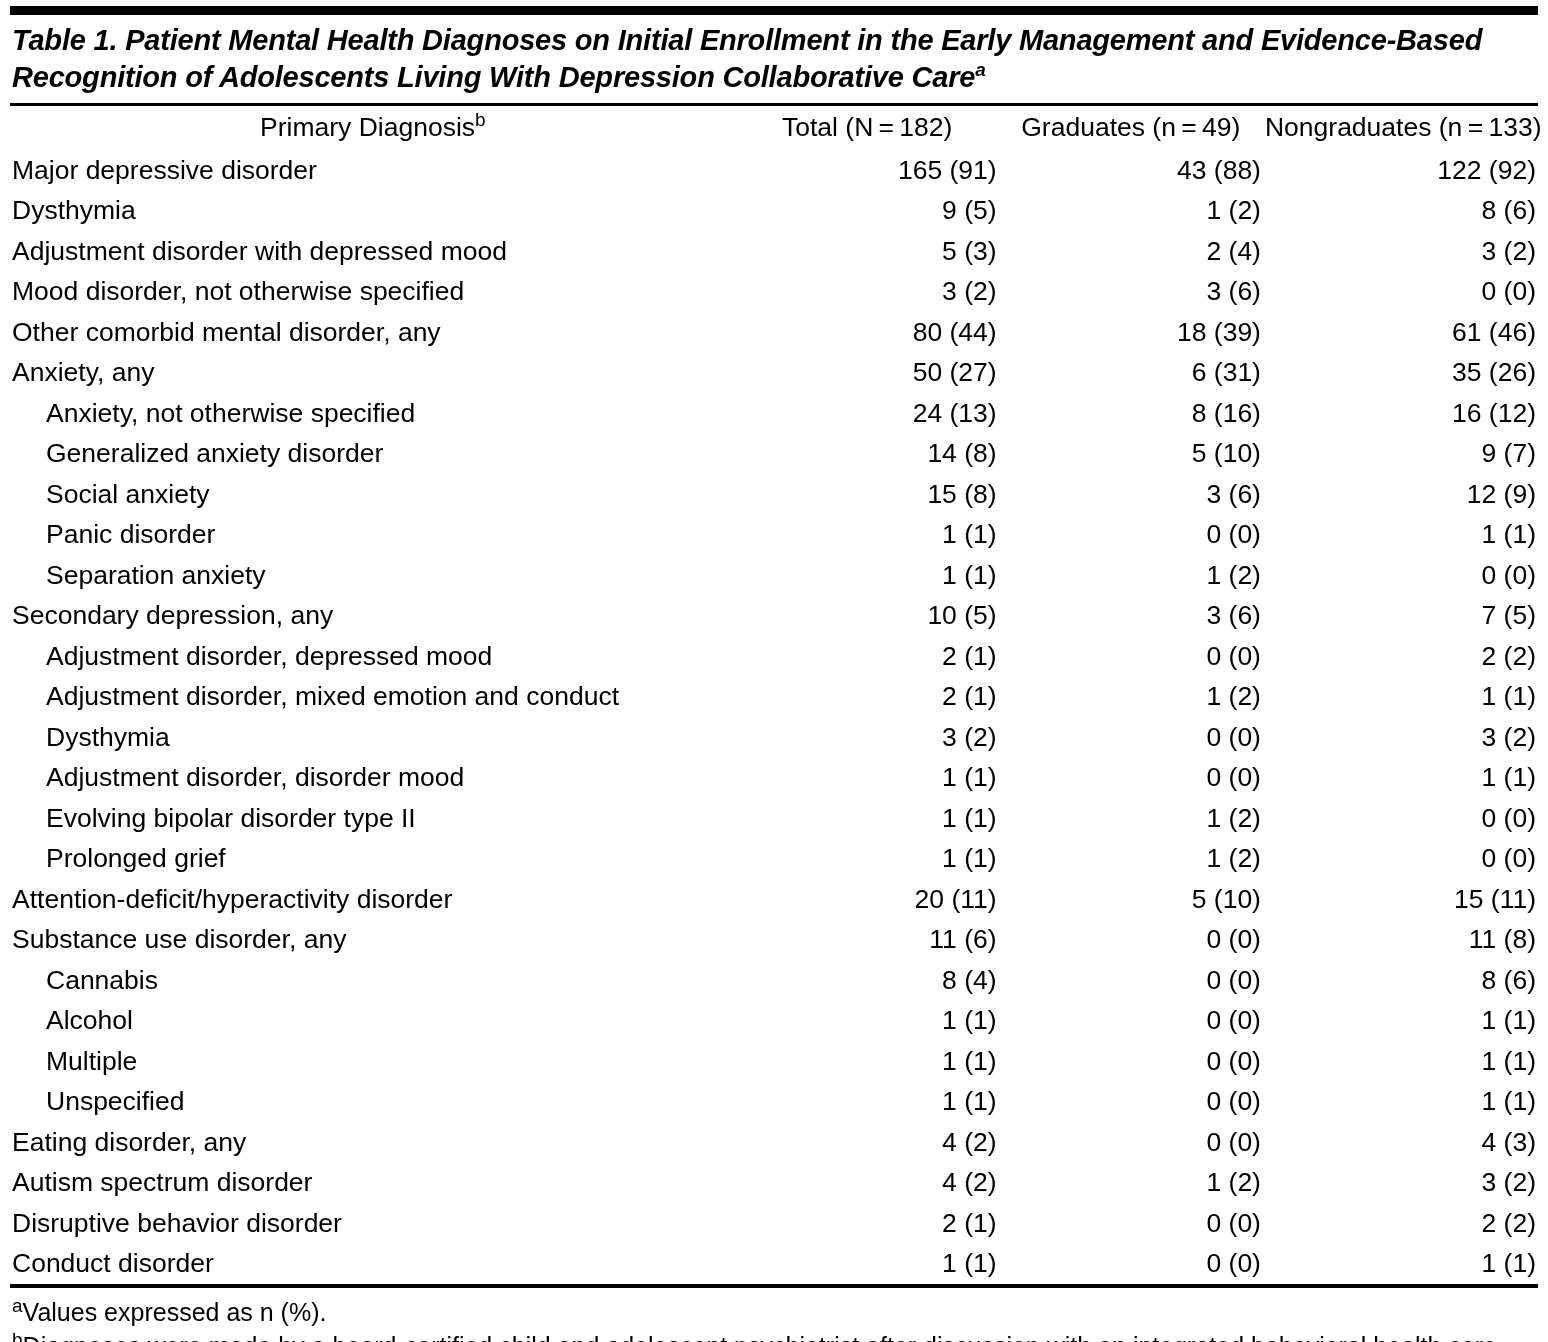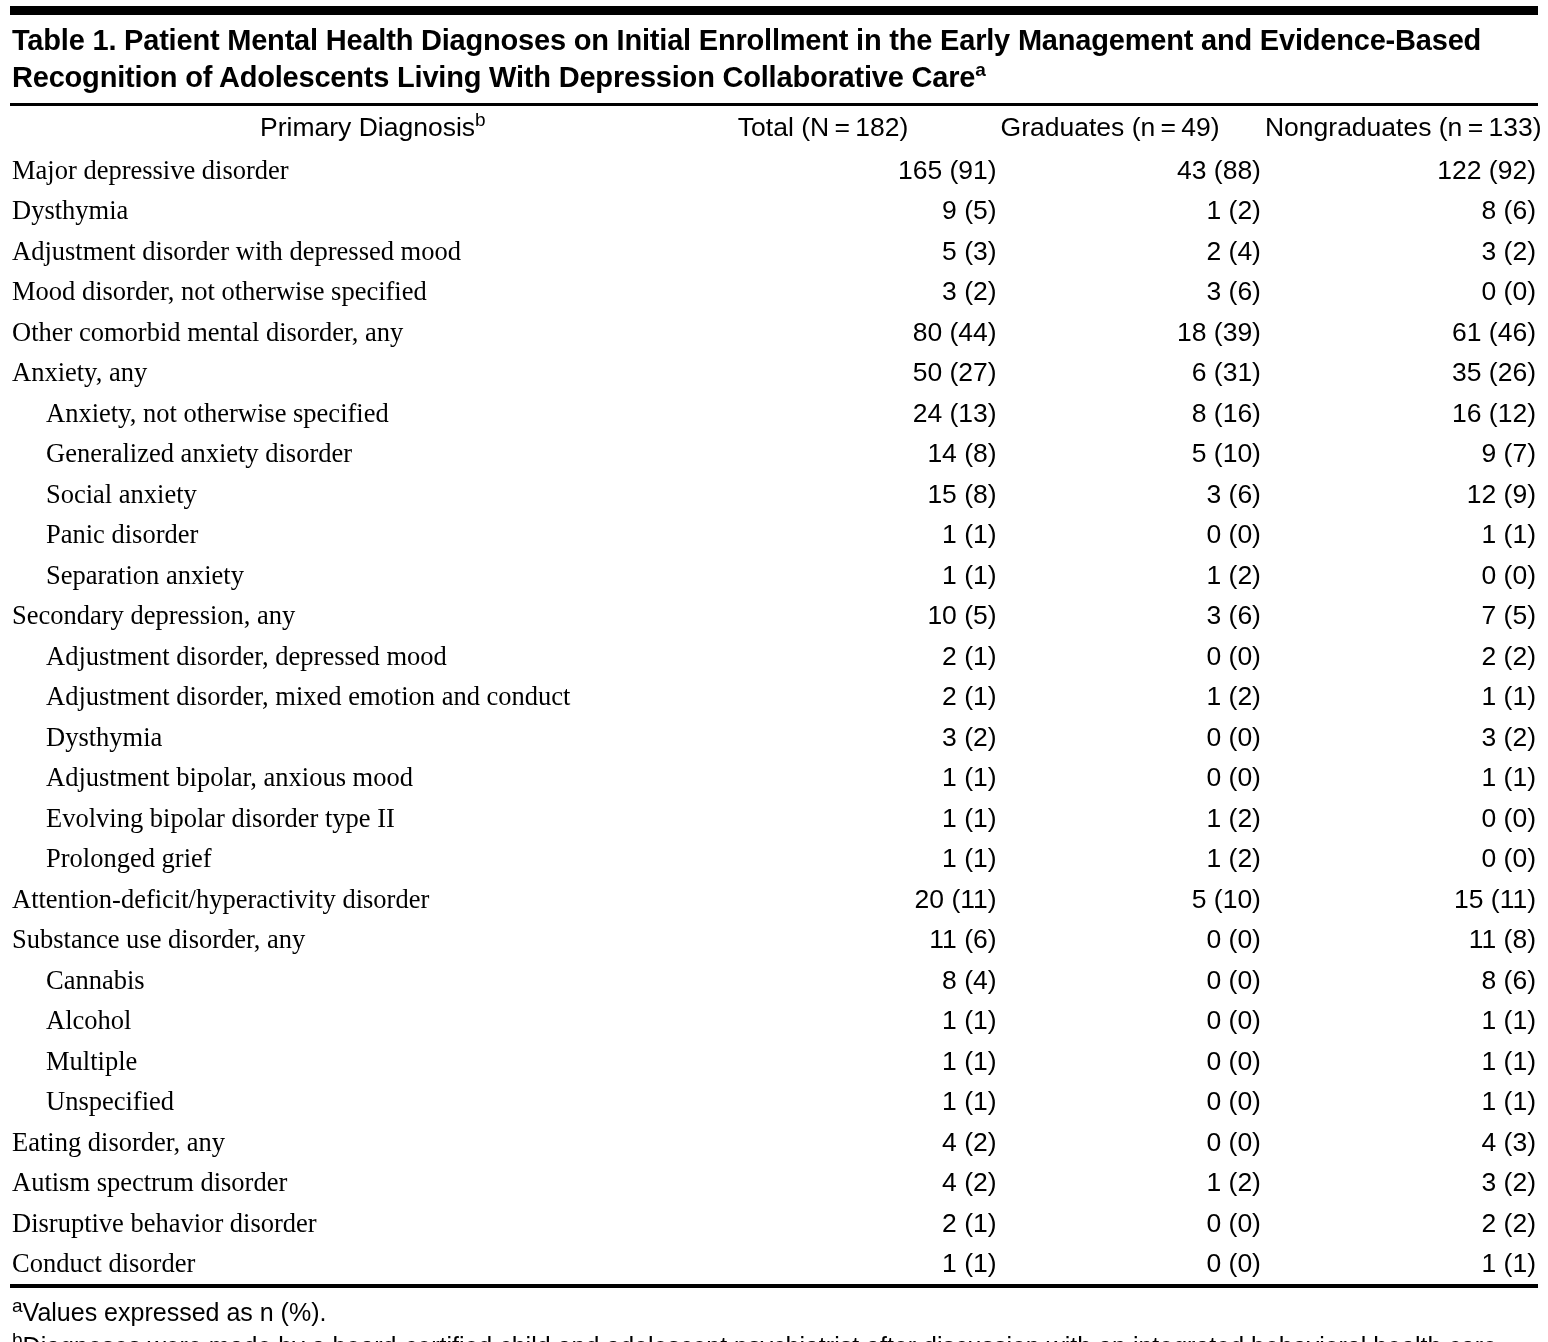--- a/index.html
+++ b/index.html
@@ -29,57 +29,57 @@
   .rule-medium {
     height: 4px;
     background: #000000;
   }
   .title {
     font-size: 29px;
     font-weight: bold;
     line-height: 1.26;
     letter-spacing: -0.2px;
     padding: 7px 2px 8px 2px;
+    font-style: italic;
   }
   .title sup {
     font-size: 19px;
     vertical-align: super;
     line-height: 0;
   }
   table {
     border-collapse: collapse;
     width: 100%;
     table-layout: fixed;
   }
   th, td {
     font-size: 26.5px;
     font-weight: normal;
     padding: 0;
     line-height: 1.0;
     vertical-align: baseline;
   }
   th {
     padding: 8px 2px 9px 2px;
-    text-align: left;
+    text-align: center;
     white-space: nowrap;
   }
   th.col-label {
     text-align: center;
   }
   th sup {
     font-size: 19px;
     vertical-align: super;
     line-height: 0;
   }
   td {
     padding: 7px 2px 7px 2px;
   }
   td.label {
     text-align: left;
-    font-family: Liberation Serif, serif;
   }
   td.num {
     text-align: right;
     white-space: nowrap;
   }
   .indent-1 {
     padding-left: 36px;
   }
   col.c-label { width: 47.5%; }
   col.c-total { width: 17.2%; }
@@ -217,21 +217,21 @@
           <td class="num">1 (2)</td>
           <td class="num">1 (1)</td>
         </tr>
         <tr>
           <td class="label indent-1">Dysthymia</td>
           <td class="num">3 (2)</td>
           <td class="num">0 (0)</td>
           <td class="num">3 (2)</td>
         </tr>
         <tr>
-          <td class="label indent-1">Adjustment bipolar, anxious mood</td>
+          <td class="label indent-1">Adjustment disorder, disorder mood</td>
           <td class="num">1 (1)</td>
           <td class="num">0 (0)</td>
           <td class="num">1 (1)</td>
         </tr>
         <tr>
           <td class="label indent-1">Evolving bipolar disorder type II</td>
           <td class="num">1 (1)</td>
           <td class="num">1 (2)</td>
           <td class="num">0 (0)</td>
         </tr>

